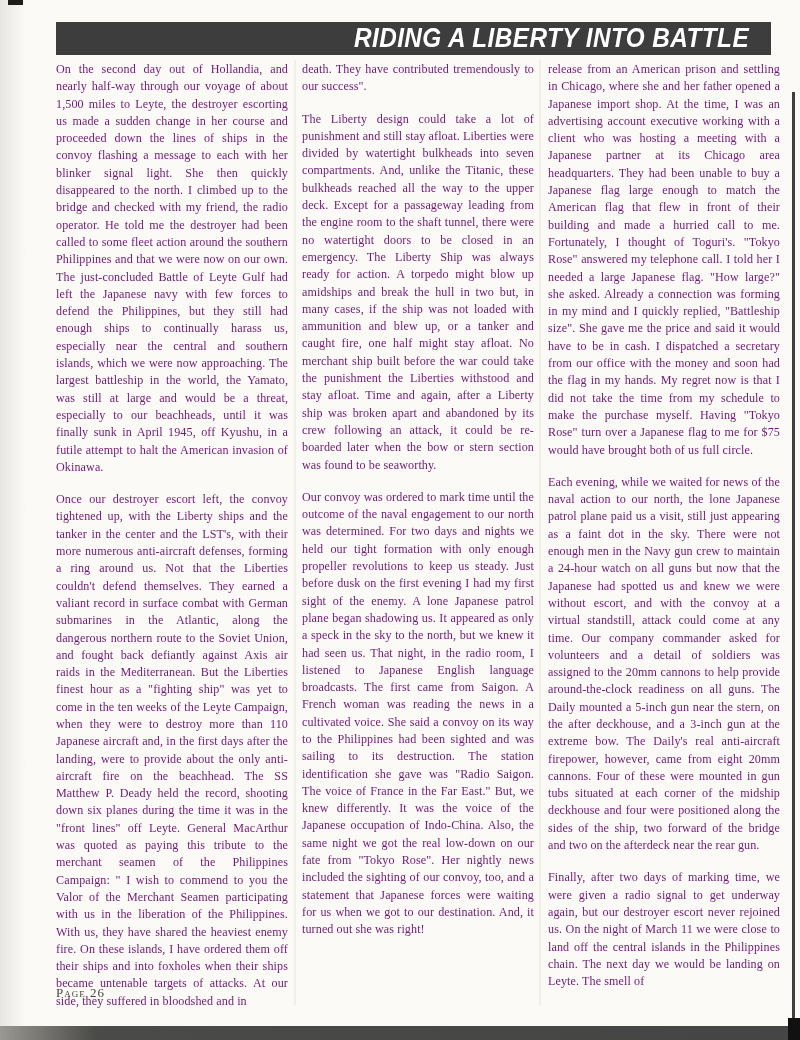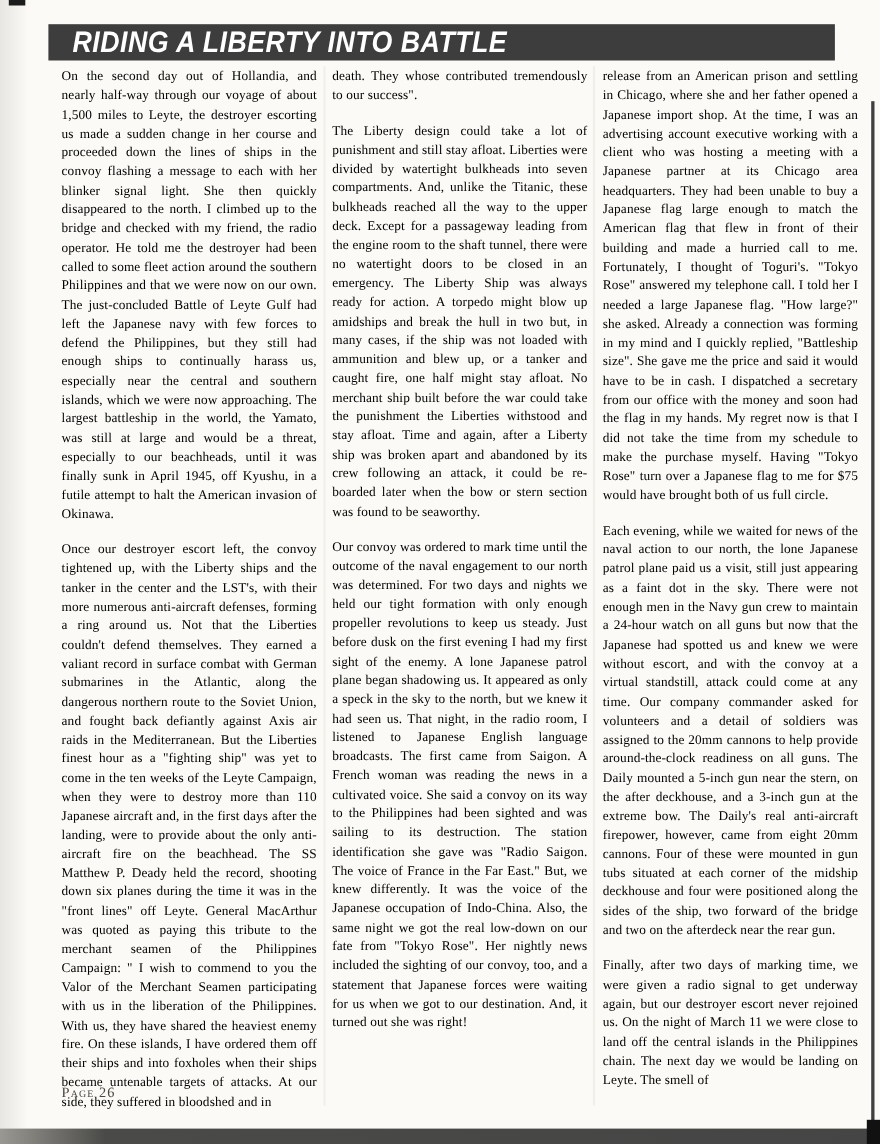--- a/index.html
+++ b/index.html
@@ -25,36 +25,36 @@
   }
   .corner-block {
     position:absolute; left:788px; top:1018px; width:12px; height:22px; background:#111111;
   }
   .crease { position:absolute; top:60px; height:945px; width:2px; background:rgba(110,104,92,0.07); }
   .crease.c1 { left:294px; }
   .crease.c2 { left:539px; }
 
   
   .banner {
-    position:absolute; left:44px; top:22px; width:715px; height:33px;
-    background:#3d3d3d; display:flex; align-items:center; justify-content:flex-start;
+    position:absolute; left:56px; top:22px; width:715px; height:33px;
+    background:#3d3d3d; display:flex; align-items:center; justify-content:flex-end;
   }
   .banner-title {
     color:#ffffff; font-family:"Liberation Sans", sans-serif;
     font-weight:700; font-style:italic; font-size:27px;
     letter-spacing:0.5px; transform:scaleX(0.9); white-space:nowrap;
   }
 
   
   .columns {
     position:absolute; left:56px; top:61px; width:724px;
     display:flex; gap:14px;
   }
   .col {
-    width:232px; color:#000000;
+    width:232px; color:#701a75;
     font-size:12.1px; line-height:17.3px; text-align:justify;
     letter-spacing:0.1px;
   }
   .col p { margin:0 0 15px 0; }
   .col p.tight { margin-bottom:16px; }
 
   
   .page-number {
     position:absolute; left:56px; top:985px;
     font-size:13px; color:#4a463f; font-variant:small-caps; letter-spacing:1px;
@@ -73,21 +73,21 @@
   <div class="banner">
     <span class="banner-title">RIDING A LIBERTY INTO BATTLE</span>
   </div>
 
   <div class="columns">
     <div class="col">
       <p>On the second day out of Hollandia, and nearly half-way through our voyage of about 1,500 miles to Leyte, the destroyer escorting us made a sudden change in her course and proceeded down the lines of ships in the convoy flashing a message to each with her blinker signal light. She then quickly disappeared to the north. I climbed up to the bridge and checked with my friend, the radio operator. He told me the destroyer had been called to some fleet action around the southern Philippines and that we were now on our own. The just-concluded Battle of Leyte Gulf had left the Japanese navy with few forces to defend the Philippines, but they still had enough ships to continually harass us, especially near the central and southern islands, which we were now approaching. The largest battleship in the world, the Yamato, was still at large and would be a threat, especially to our beachheads, until it was finally sunk in April 1945, off Kyushu, in a futile attempt to halt the American invasion of Okinawa.</p>
       <p>Once our destroyer escort left, the convoy tightened up, with the Liberty ships and the tanker in the center and the LST's, with their more numerous anti-aircraft defenses, forming a ring around us. Not that the Liberties couldn't defend themselves. They earned a valiant record in surface combat with German submarines in the Atlantic, along the dangerous northern route to the Soviet Union, and fought back defiantly against Axis air raids in the Mediterranean. But the Liberties finest hour as a "fighting ship" was yet to come in the ten weeks of the Leyte Campaign, when they were to destroy more than 110 Japanese aircraft and, in the first days after the landing, were to provide about the only anti-aircraft fire on the beachhead. The SS Matthew P. Deady held the record, shooting down six planes during the time it was in the "front lines" off Leyte. General MacArthur was quoted as paying this tribute to the merchant seamen of the Philippines Campaign: " I wish to commend to you the Valor of the Merchant Seamen participating with us in the liberation of the Philippines. With us, they have shared the heaviest enemy fire. On these islands, I have ordered them off their ships and into foxholes when their ships became untenable targets of attacks. At our side, they suffered in bloodshed and in</p>
     </div>
     <div class="col">
-      <p>death. They whose contributed tremendously to our success".</p>
+      <p>death. They have contributed tremendously to our success".</p>
       <p>The Liberty design could take a lot of punishment and still stay afloat. Liberties were divided by watertight bulkheads into seven compartments. And, unlike the Titanic, these bulkheads reached all the way to the upper deck. Except for a passageway leading from the engine room to the shaft tunnel, there were no watertight doors to be closed in an emergency. The Liberty Ship was always ready for action. A torpedo might blow up amidships and break the hull in two but, in many cases, if the ship was not loaded with ammunition and blew up, or a tanker and caught fire, one half might stay afloat. No merchant ship built before the war could take the punishment the Liberties withstood and stay afloat. Time and again, after a Liberty ship was broken apart and abandoned by its crew following an attack, it could be re-boarded later when the bow or stern section was found to be seaworthy.</p>
       <p class="tight">Our convoy was ordered to mark time until the outcome of the naval engagement to our north was determined. For two days and nights we held our tight formation with only enough propeller revolutions to keep us steady. Just before dusk on the first evening I had my first sight of the enemy. A lone Japanese patrol plane began shadowing us. It appeared as only a speck in the sky to the north, but we knew it had seen us. That night, in the radio room, I listened to Japanese English language broadcasts. The first came from Saigon. A French woman was reading the news in a cultivated voice. She said a convoy on its way to the Philippines had been sighted and was sailing to its destruction. The station identification she gave was "Radio Saigon. The voice of France in the Far East." But, we knew differently. It was the voice of the Japanese occupation of Indo-China. Also, the same night we got the real low-down on our fate from "Tokyo Rose". Her nightly news included the sighting of our convoy, too, and a statement that Japanese forces were waiting for us when we got to our destination. And, it turned out she was right!</p>
     </div>
     <div class="col">
       <p>release from an American prison and settling in Chicago, where she and her father opened a Japanese import shop. At the time, I was an advertising account executive working with a client who was hosting a meeting with a Japanese partner at its Chicago area headquarters. They had been unable to buy a Japanese flag large enough to match the American flag that flew in front of their building and made a hurried call to me. Fortunately, I thought of Toguri's. "Tokyo Rose" answered my telephone call. I told her I needed a large Japanese flag. "How large?" she asked. Already a connection was forming in my mind and I quickly replied, "Battleship size". She gave me the price and said it would have to be in cash. I dispatched a secretary from our office with the money and soon had the flag in my hands. My regret now is that I did not take the time from my schedule to make the purchase myself. Having "Tokyo Rose" turn over a Japanese flag to me for $75 would have brought both of us full circle.</p>
       <p>Each evening, while we waited for news of the naval action to our north, the lone Japanese patrol plane paid us a visit, still just appearing as a faint dot in the sky. There were not enough men in the Navy gun crew to maintain a 24-hour watch on all guns but now that the Japanese had spotted us and knew we were without escort, and with the convoy at a virtual standstill, attack could come at any time. Our company commander asked for volunteers and a detail of soldiers was assigned to the 20mm cannons to help provide around-the-clock readiness on all guns. The Daily mounted a 5-inch gun near the stern, on the after deckhouse, and a 3-inch gun at the extreme bow. The Daily's real anti-aircraft firepower, however, came from eight 20mm cannons. Four of these were mounted in gun tubs situated at each corner of the midship deckhouse and four were positioned along the sides of the ship, two forward of the bridge and two on the afterdeck near the rear gun.</p>
       <p>Finally, after two days of marking time, we were given a radio signal to get underway again, but our destroyer escort never rejoined us. On the night of March 11 we were close to land off the central islands in the Philippines chain. The next day we would be landing on Leyte. The smell of</p>
     </div>
   </div>
 

